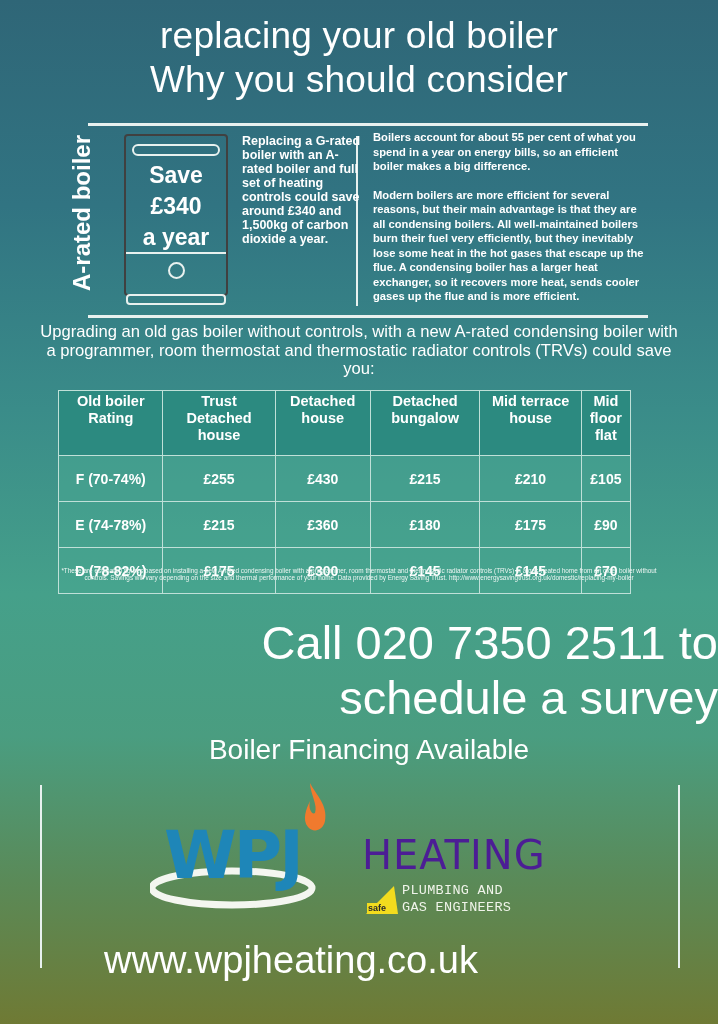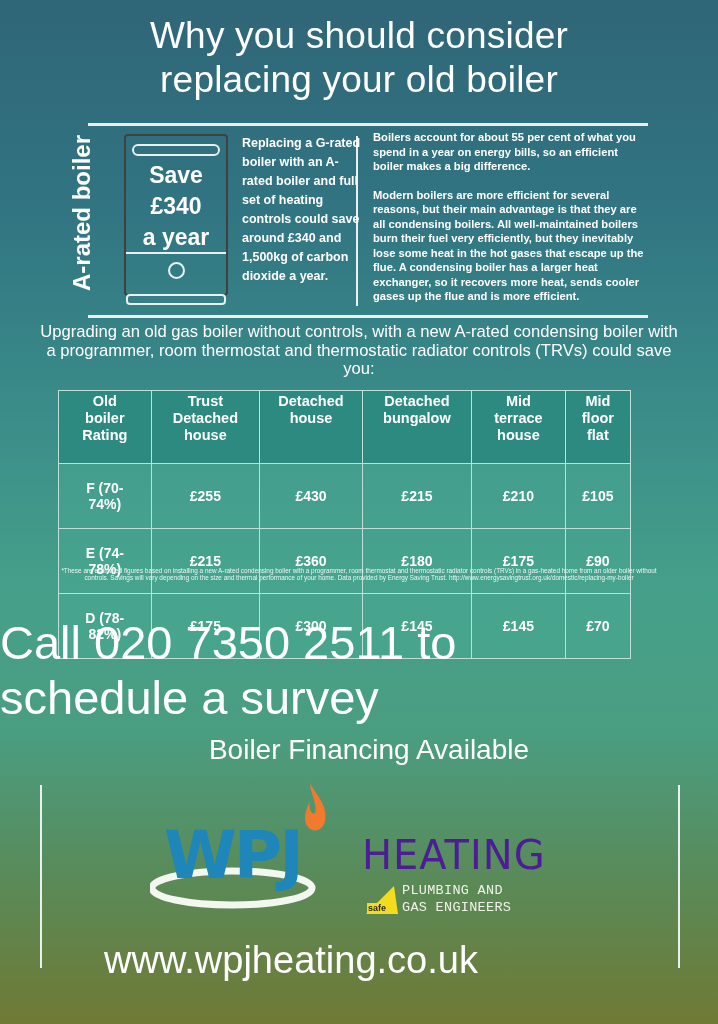--- a/index.html
+++ b/index.html
@@ -34,49 +34,49 @@
   .boiler .knob {
     position: absolute; left: 42px; top: 126px; width: 13px; height: 13px;
     border: 2px solid #e8f1ef; border-radius: 50%;
   }
   .base {
     position: absolute; left: 126px; top: 294px; width: 96px; height: 7px;
     border: 2px solid #e8f1ef; border-radius: 4px;
   }
   .side-text {
     position: absolute; left: 242px; top: 134px; width: 120px;
-    font-size: 12.5px; font-weight: bold; line-height: 19px;
+    font-size: 12.5px; font-weight: bold; line-height: 14px;
   }
   .right-text {
     position: absolute; left: 373px; top: 130px; width: 275px;
     font-size: 11.2px; font-weight: bold; line-height: 14.5px;
   }
   .right-text p { margin: 0 0 14px 0; }
   .intro {
     position: absolute; top: 323px; left: 40px; width: 638px; text-align: center;
     font-size: 16.6px; line-height: 18.5px;
   }
   table.savings {
     position: absolute; left: 58px; top: 390px; width: 573px;
     border-collapse: collapse; color: #fff;
   }
   table.savings th, table.savings td {
-    border: 1px solid #bfe0d8; text-align: center; font-weight: bold; padding: 16px;
+    border: 1px solid #bfe0d8; text-align: center; font-weight: bold; padding: 8px;
   }
   table.savings th {
     background: #2c8a80; font-size: 14.5px; line-height: 17px; height: 54px; vertical-align: top; padding-top: 2px;
   }
   table.savings td { font-size: 14px; height: 29px; background: rgba(72,168,145,0.55); }
   table.savings tbody tr:nth-child(2) td, table.savings tbody tr:nth-child(4) td { background: rgba(76,172,148,0.4); }
   .footnote {
     position: absolute; left: 60px; top: 567px; width: 598px; text-align: center;
     font-size: 6.4px; line-height: 7.4px; color: #eef6f3;
   }
   .cta {
-    position: absolute; left: 0; top: 615px; width: 718px; text-align: left;
+    position: absolute; left: 0; top: 615px; width: 718px; text-align: right;
     font-size: 47px; line-height: 55px;
   }
   .cta-sub {
     position: absolute; left: 0; top: 734px; width: 718px; text-align: center;
     font-size: 28px; line-height: 32px; padding-left: 10px;
   }
   .logo { position: absolute; left: 150px; top: 775px; width: 420px; height: 150px; }
   .heating {
     position: absolute; left: 362px; top: 832px; font-size: 40px; letter-spacing: 1px;
     font-family: "DejaVu Sans", sans-serif; color: #4c1d95;
@@ -88,22 +88,22 @@
   .gassafe { position: absolute; left: 364px; top: 884px; width: 36px; height: 32px; }
   .website {
     position: absolute; left: 0; top: 938px; width: 582px; text-align: center;
     font-size: 38px; line-height: 44px;
   }
 </style>
 </head>
 <body>
 
 <div class="title">
+  <div>replacing your old boiler</div>
   <div>Why you should consider</div>
-  <div>replacing your old boiler</div>
 </div>
 
 <div class="hr" style="left:88px; top:123px; width:560px;"></div>
 <div class="hr" style="left:88px; top:315px; width:560px;"></div>
 <div class="vline" style="left:356px; top:136px; height:170px;"></div>
 
 <div class="vertical-label">A-rated boiler</div>
 
 <div class="boiler">
   <div class="topbar"></div>

